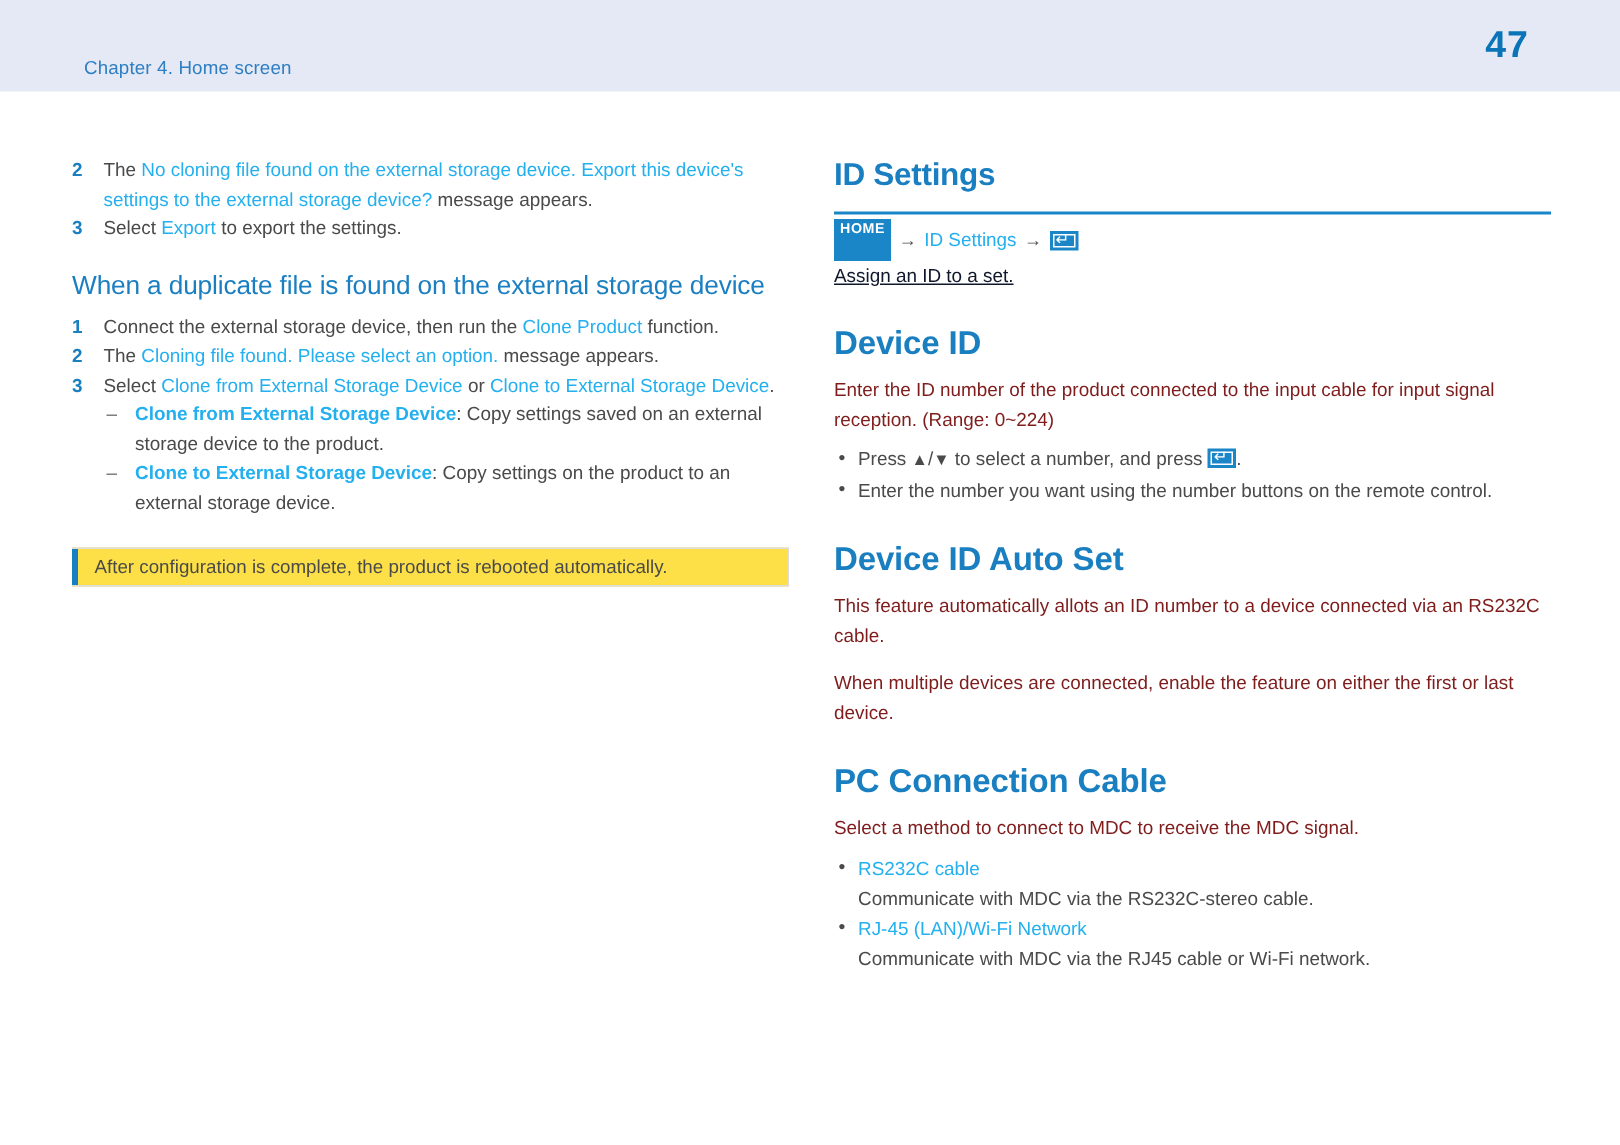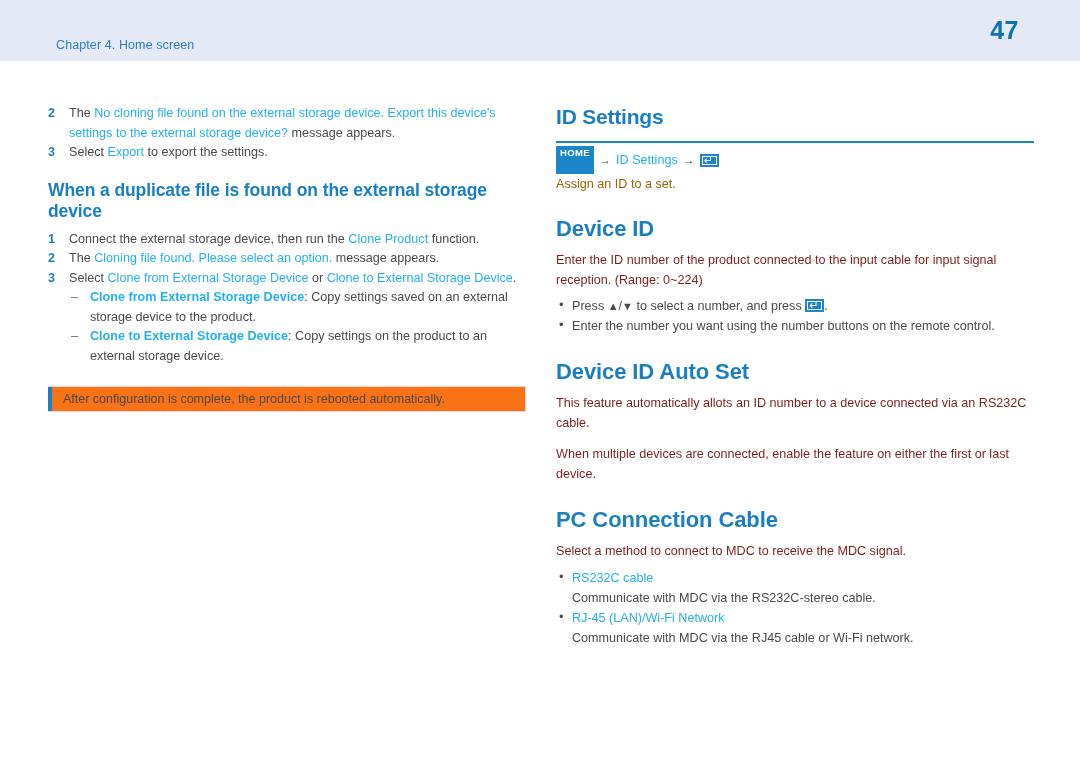--- a/index.html
+++ b/index.html
@@ -94,33 +94,33 @@
     position: absolute;
     left: 2px;
     top: 0;
     color: #6a6a6a;
     font-size: 12.6px;
   }
 
   
   .h-duplicate {
     font-size: 17.5px;
-    font-weight: bold;
+    font-weight: normal;
     color: #1a7fc1;
     margin: 17px 0 8px 0;
     letter-spacing: -0.1px;
   }
 
   
   .note-box {
     position: relative;
     margin-top: 20px;
     border: 1px solid #dcdcdc;
     border-left: none;
-    background: #f97316;
+    background: #fde047;
     height: 24px;
     display: flex;
     align-items: center;
     padding-left: 15px;
     font-size: 12.5px;
     color: #4a4a4a;
   }
   .note-bar {
     position: absolute;
     left: 0;
@@ -188,22 +188,23 @@
     top: 0px;
     color: #ffffff;
     font-size: 11px;
     line-height: 13px;
   }
   .enter-icon-sm { vertical-align: -2px; }
 
   .assign-line {
     margin-top: 7px;
     font-size: 12.6px;
-    color: #a16207;
+    color: #0f172a;
     line-height: 18px;
+    text-decoration: underline;
   }
 
   .h2 {
     font-size: 22px;
     font-weight: bold;
     color: #1a7fc1;
     margin: 23px 0 9px 0;
     letter-spacing: -0.1px;
   }
   .para {

